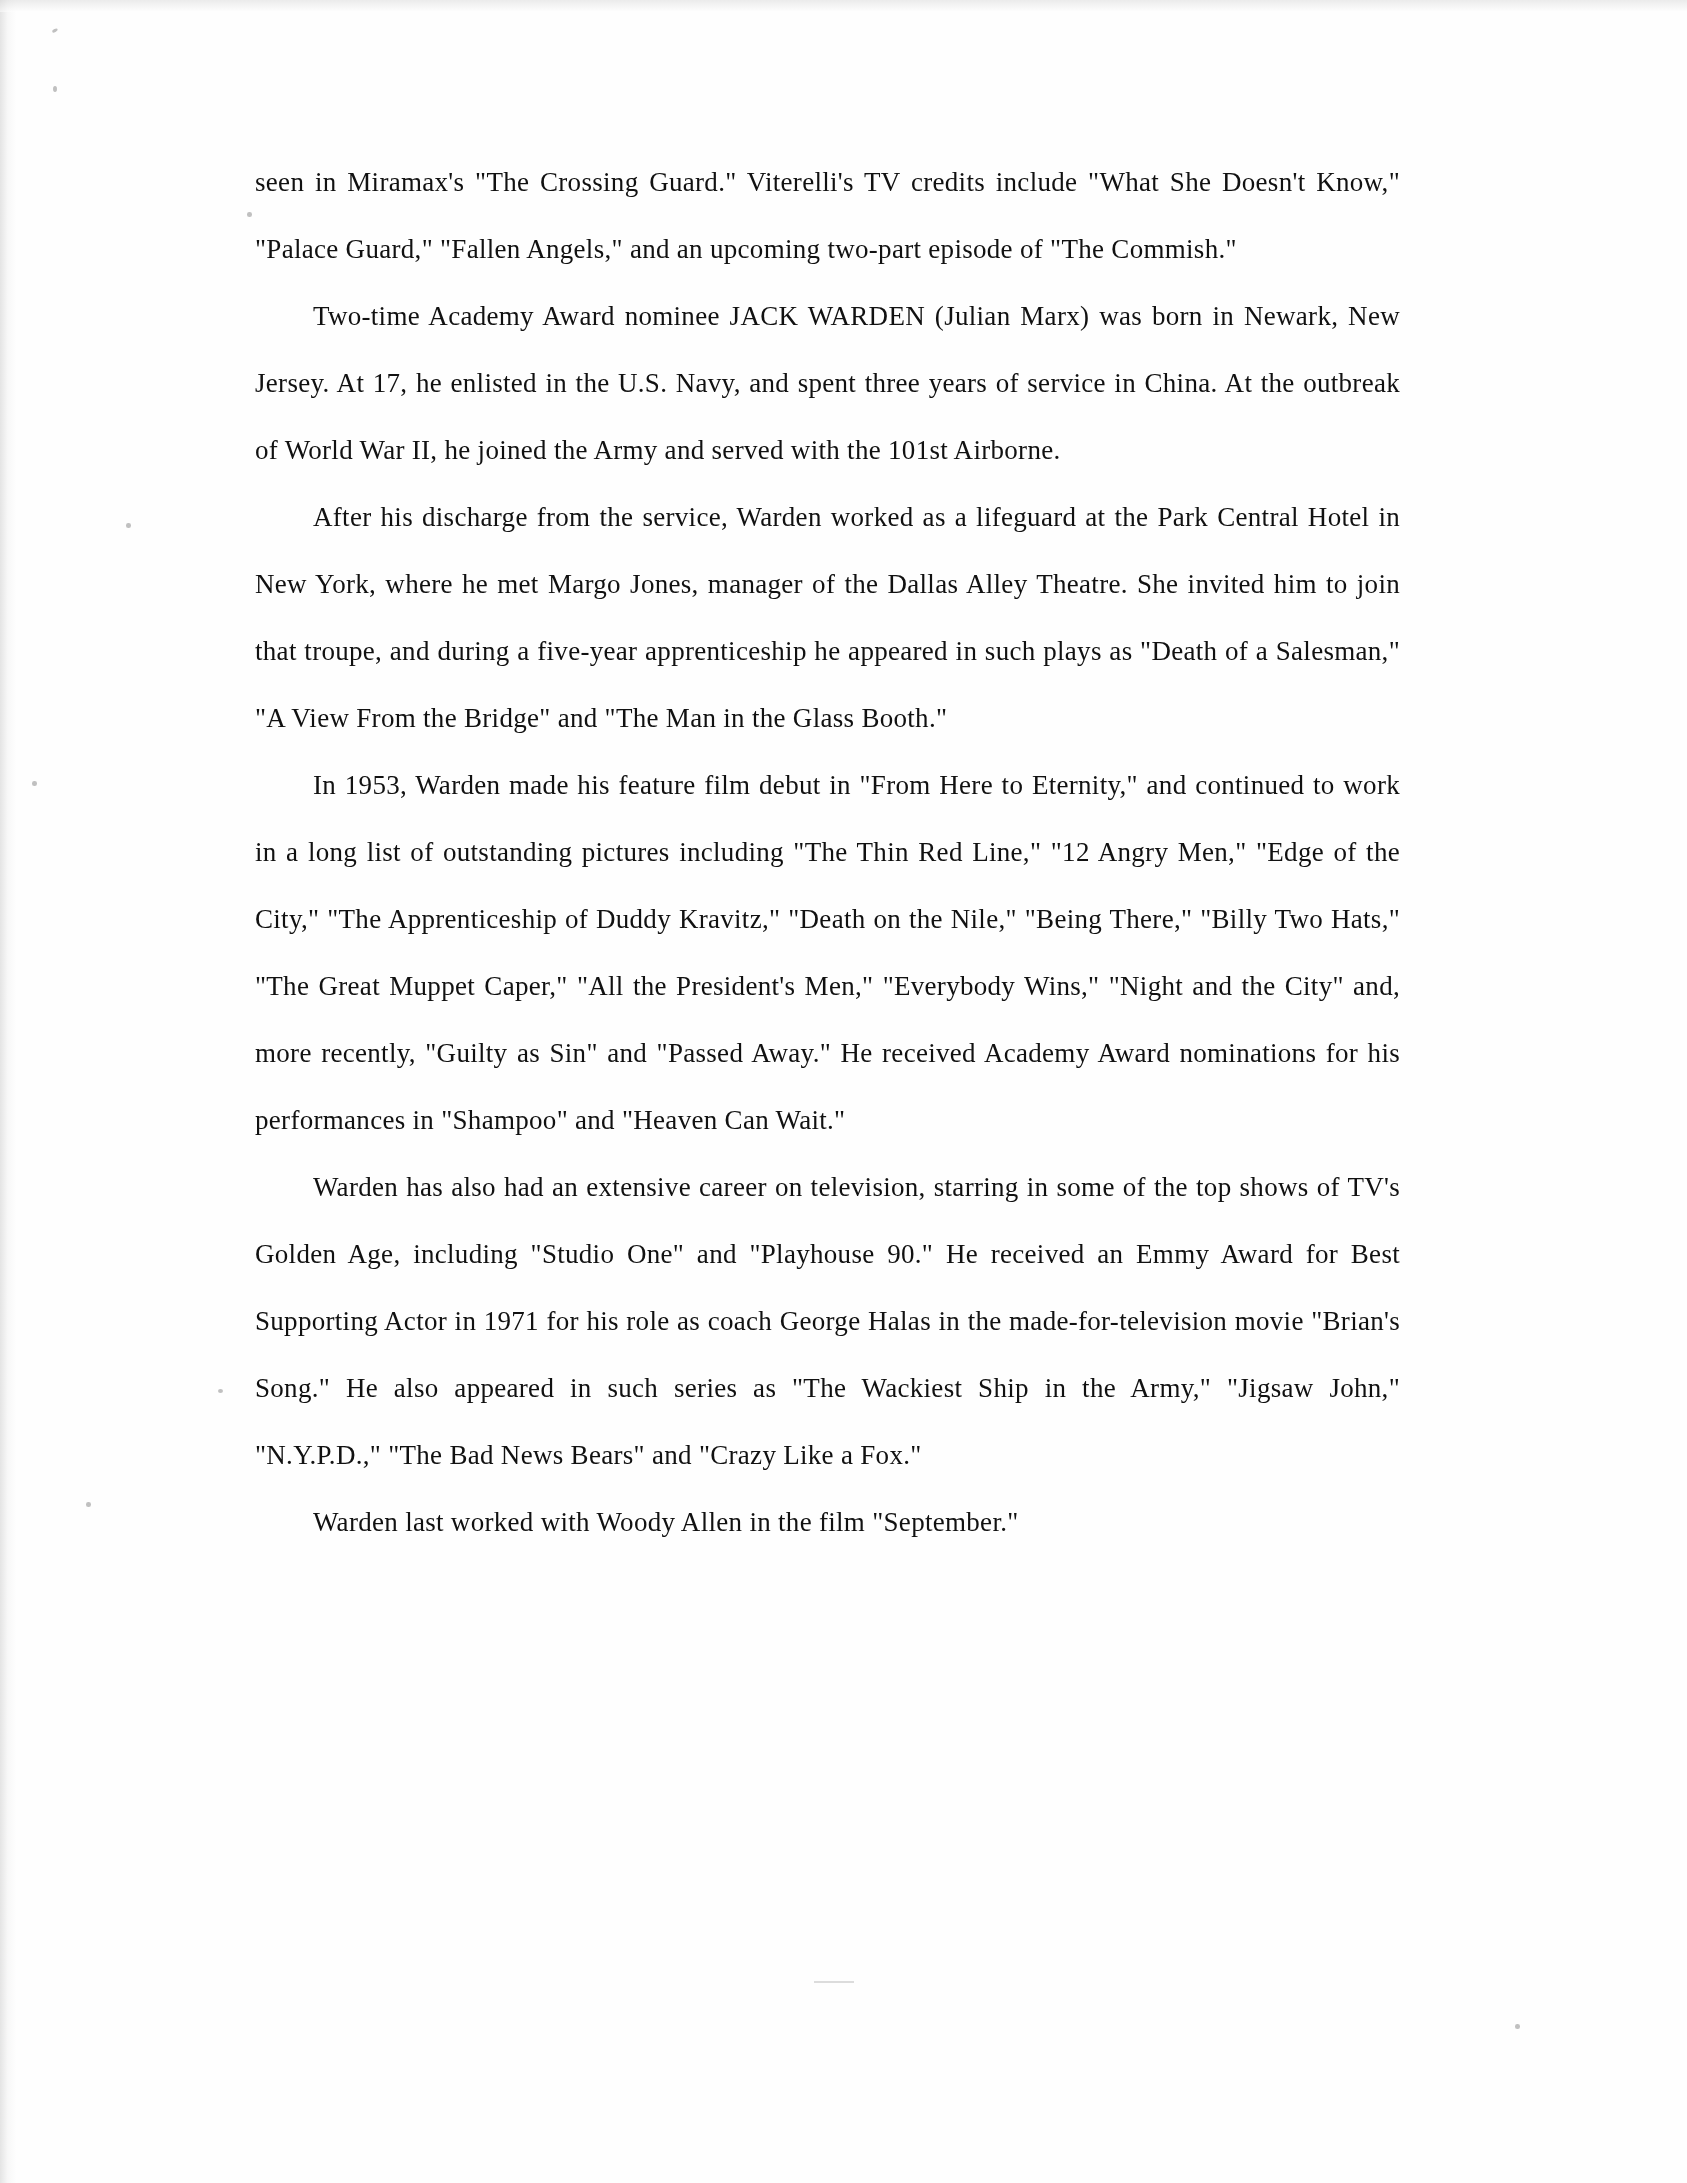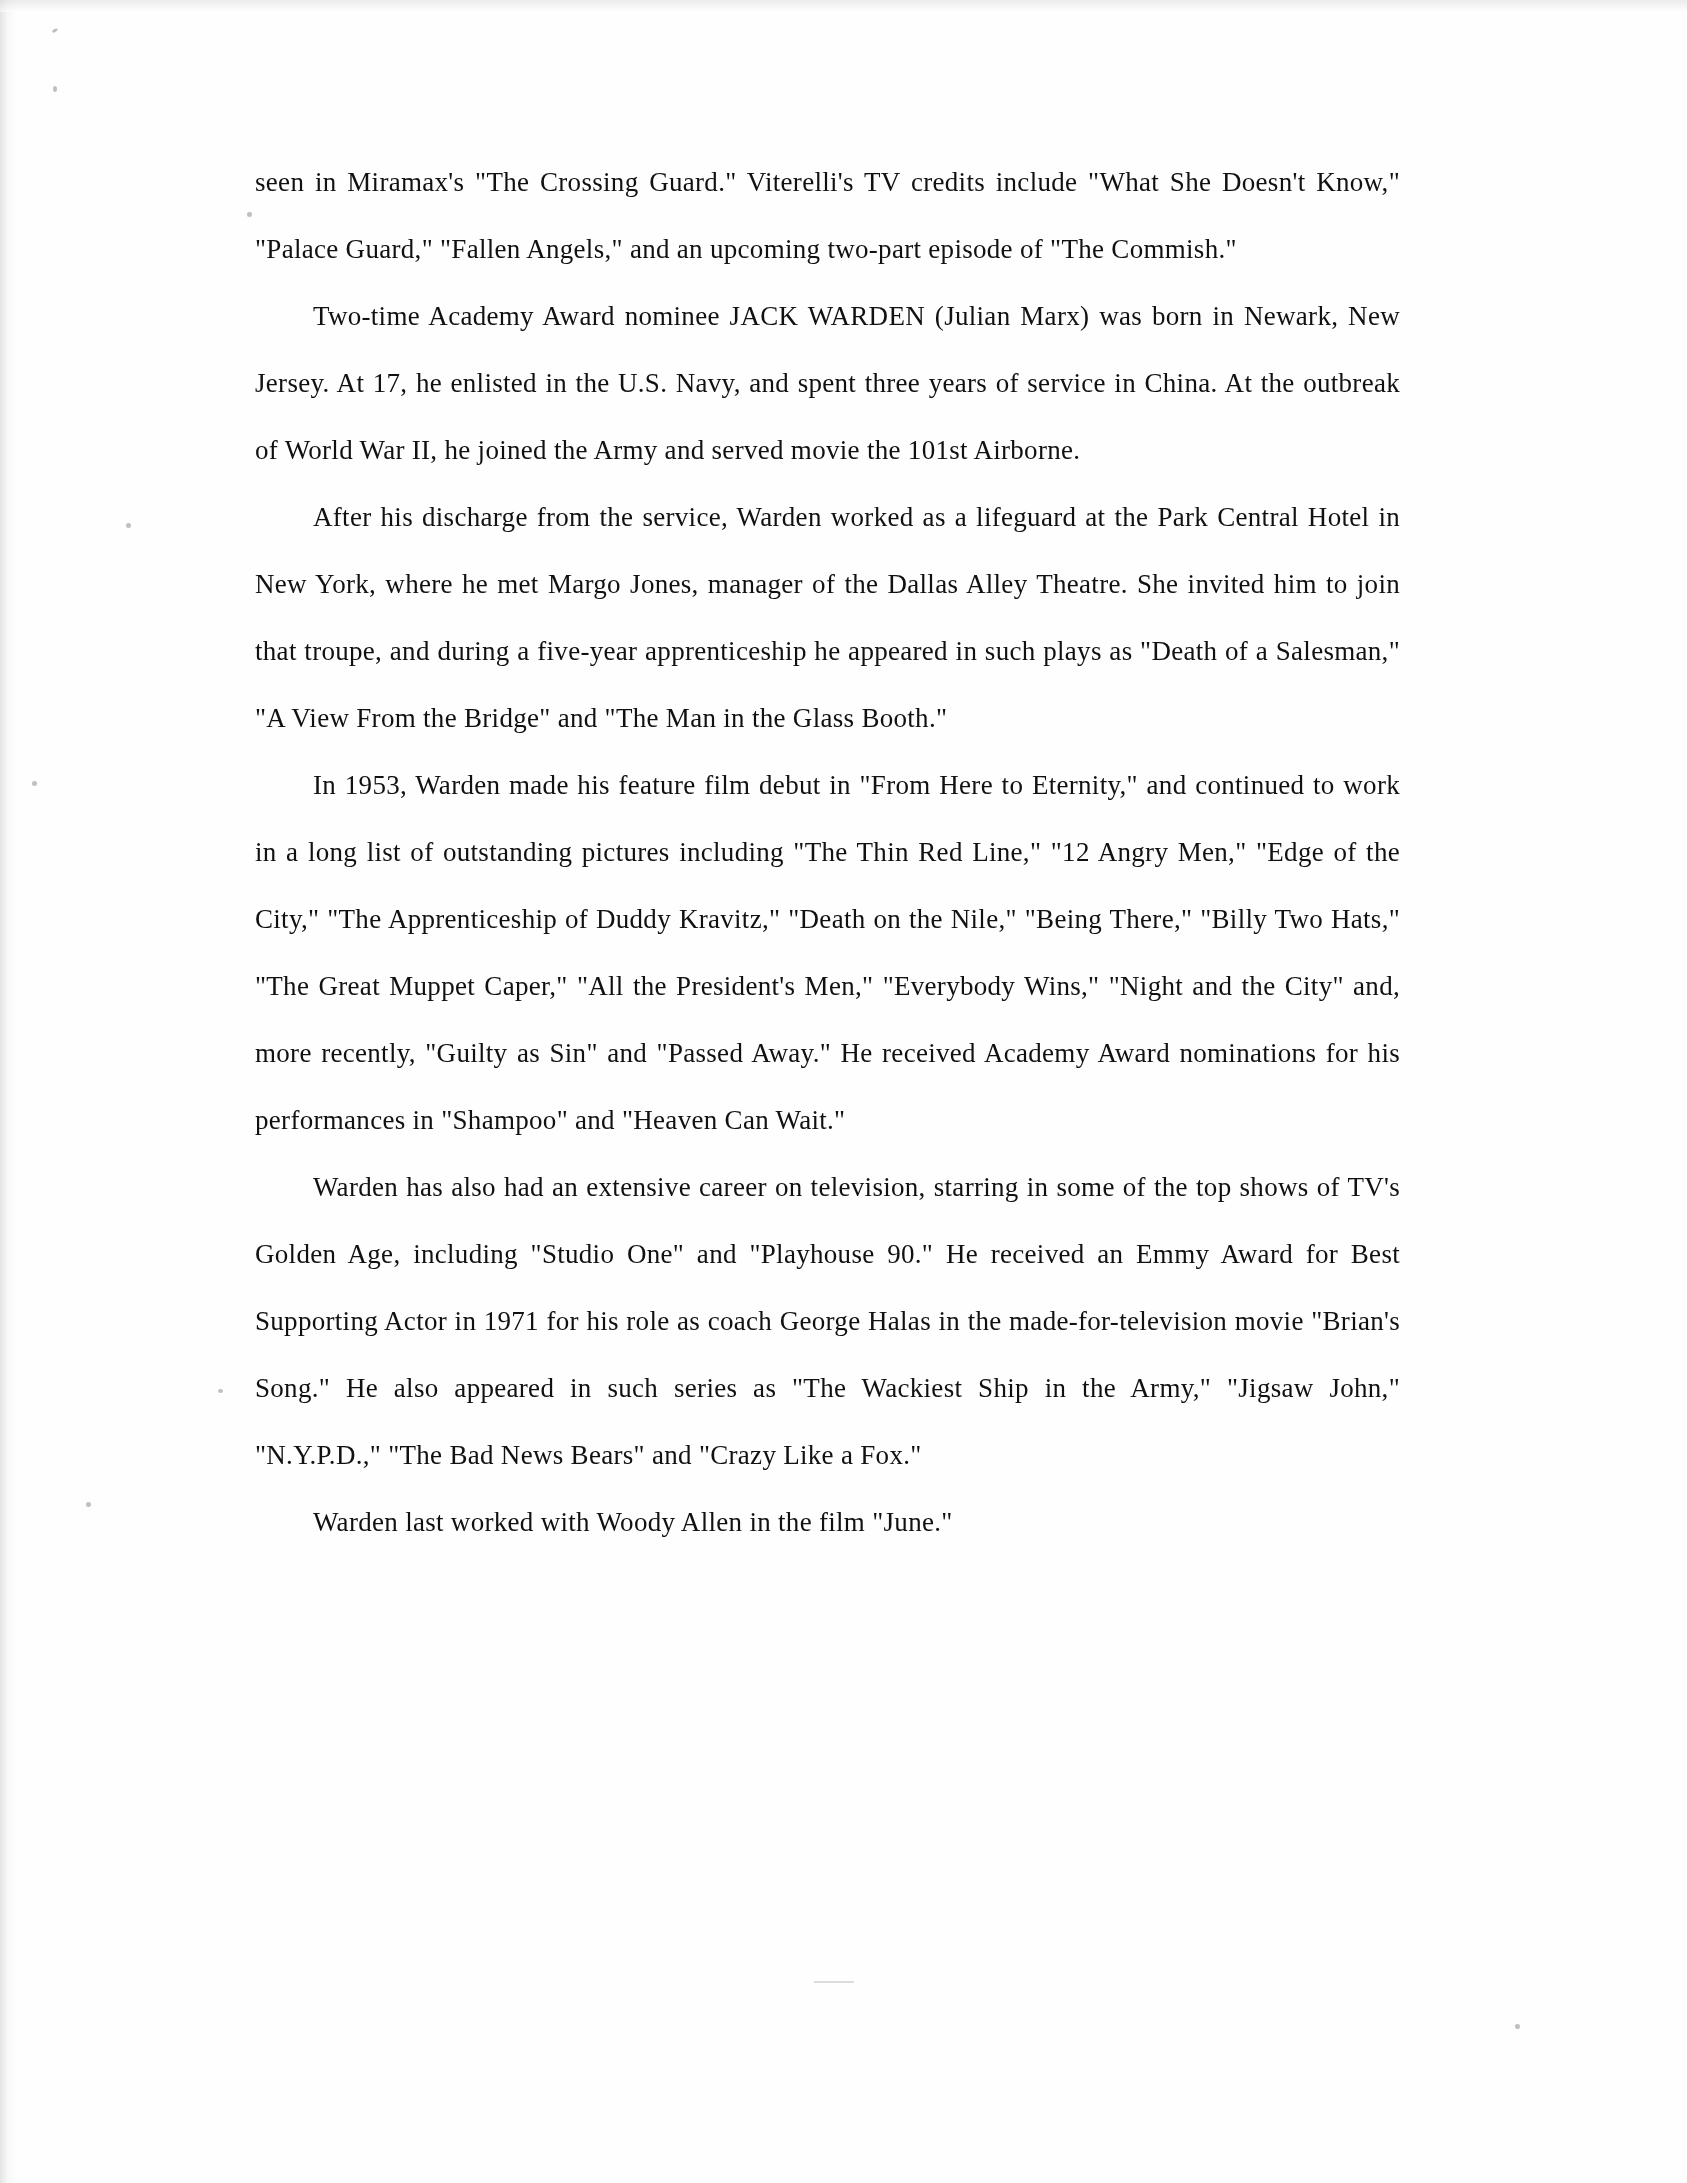--- a/index.html
+++ b/index.html
@@ -69,21 +69,21 @@
   <div class="speck" style="left:247px; top:212px; width:4.6px;  height:4.6px;"></div>
   <div class="speck" style="left:126px; top:523px; width:4.6px;  height:4.6px;"></div>
   <div class="speck" style="left:32px;  top:781px;width:4.6px;  height:4.6px;"></div>
   <div class="speck" style="left:86px; top:1502px;width:4.6px;  height:4.6px;"></div>
   <div class="speck" style="left:218px; top:1389px;width:5.3px;  height:4px;"></div>
   <div class="speck" style="left:1515px;top:2024px;width:4.6px;  height:4.6px;"></div>
   <div class="speck" style="left:814px;top:1981px;width:40px; height:2px;  border-radius:0; opacity:0.3;"></div>
 
   <div class="doc-body">
     <p class="no-indent">seen in Miramax's "The Crossing Guard."  Viterelli's TV credits include "What She Doesn't Know," "Palace Guard," "Fallen Angels," and an upcoming two-part episode of "The Commish."</p>
-    <p>Two-time Academy Award nominee JACK WARDEN (Julian Marx) was born in Newark, New Jersey.  At 17, he enlisted in the U.S. Navy, and spent three years of service in China.  At the outbreak of World War II, he joined the Army and served movie the 101st Airborne.</p>
+    <p>Two-time Academy Award nominee JACK WARDEN (Julian Marx) was born in Newark, New Jersey.  At 17, he enlisted in the U.S. Navy, and spent three years of service in China.  At the outbreak of World War II, he joined the Army and served with the 101st Airborne.</p>
     <p>After his discharge from the service, Warden worked as a lifeguard at the Park Central Hotel in New York, where he met Margo Jones, manager of the Dallas Alley Theatre.  She invited him to join that troupe, and during a five-year apprenticeship he appeared in such plays as "Death of a Salesman," "A View From the Bridge" and "The Man in the Glass Booth."</p>
     <p>In 1953, Warden made his feature film debut in "From Here to Eternity," and continued to work in a long list of outstanding pictures including "The Thin Red Line," "12 Angry Men," "Edge of the City," "The Apprenticeship of Duddy Kravitz," "Death on the Nile," "Being There," "Billy Two Hats," "The Great Muppet Caper," "All the President's Men," "Everybody Wins," "Night and the City" and, more recently, "Guilty as Sin" and "Passed Away."  He received Academy Award nominations for his performances in "Shampoo" and "Heaven Can Wait."</p>
     <p>Warden has also had an extensive career on television, starring in some of the top shows of TV's Golden Age, including "Studio One" and "Playhouse 90."  He received an Emmy Award for Best Supporting Actor in 1971 for his role as coach George Halas in the made-for-television movie "Brian's Song."  He also appeared in such series as "The Wackiest Ship in the Army," "Jigsaw John," "N.Y.P.D.," "The Bad News Bears" and "Crazy Like a Fox."</p>
-    <p>Warden last worked with Woody Allen in the film "June."</p>
+    <p>Warden last worked with Woody Allen in the film "September."</p>
   </div>
 
 </div>
 
 
 </body></html>

